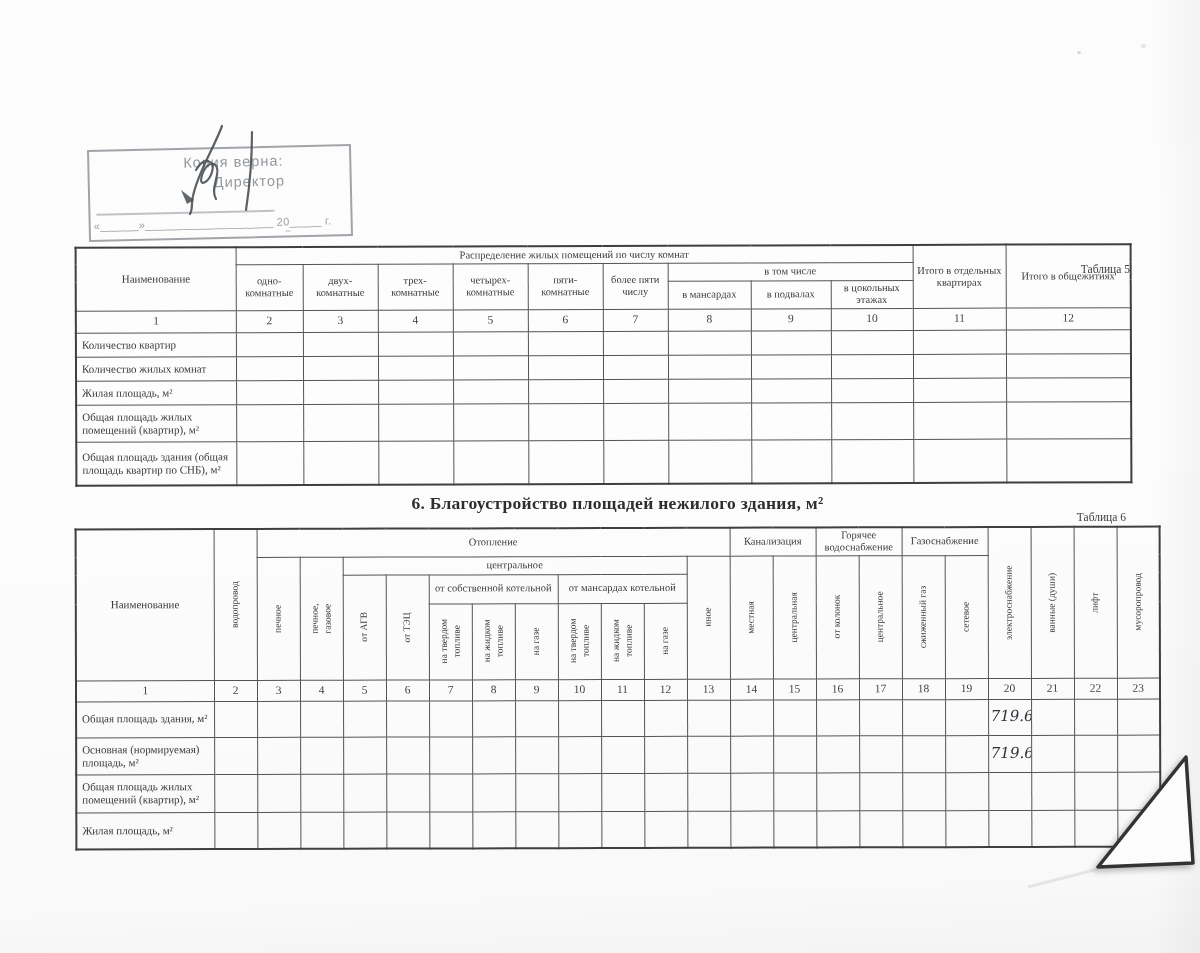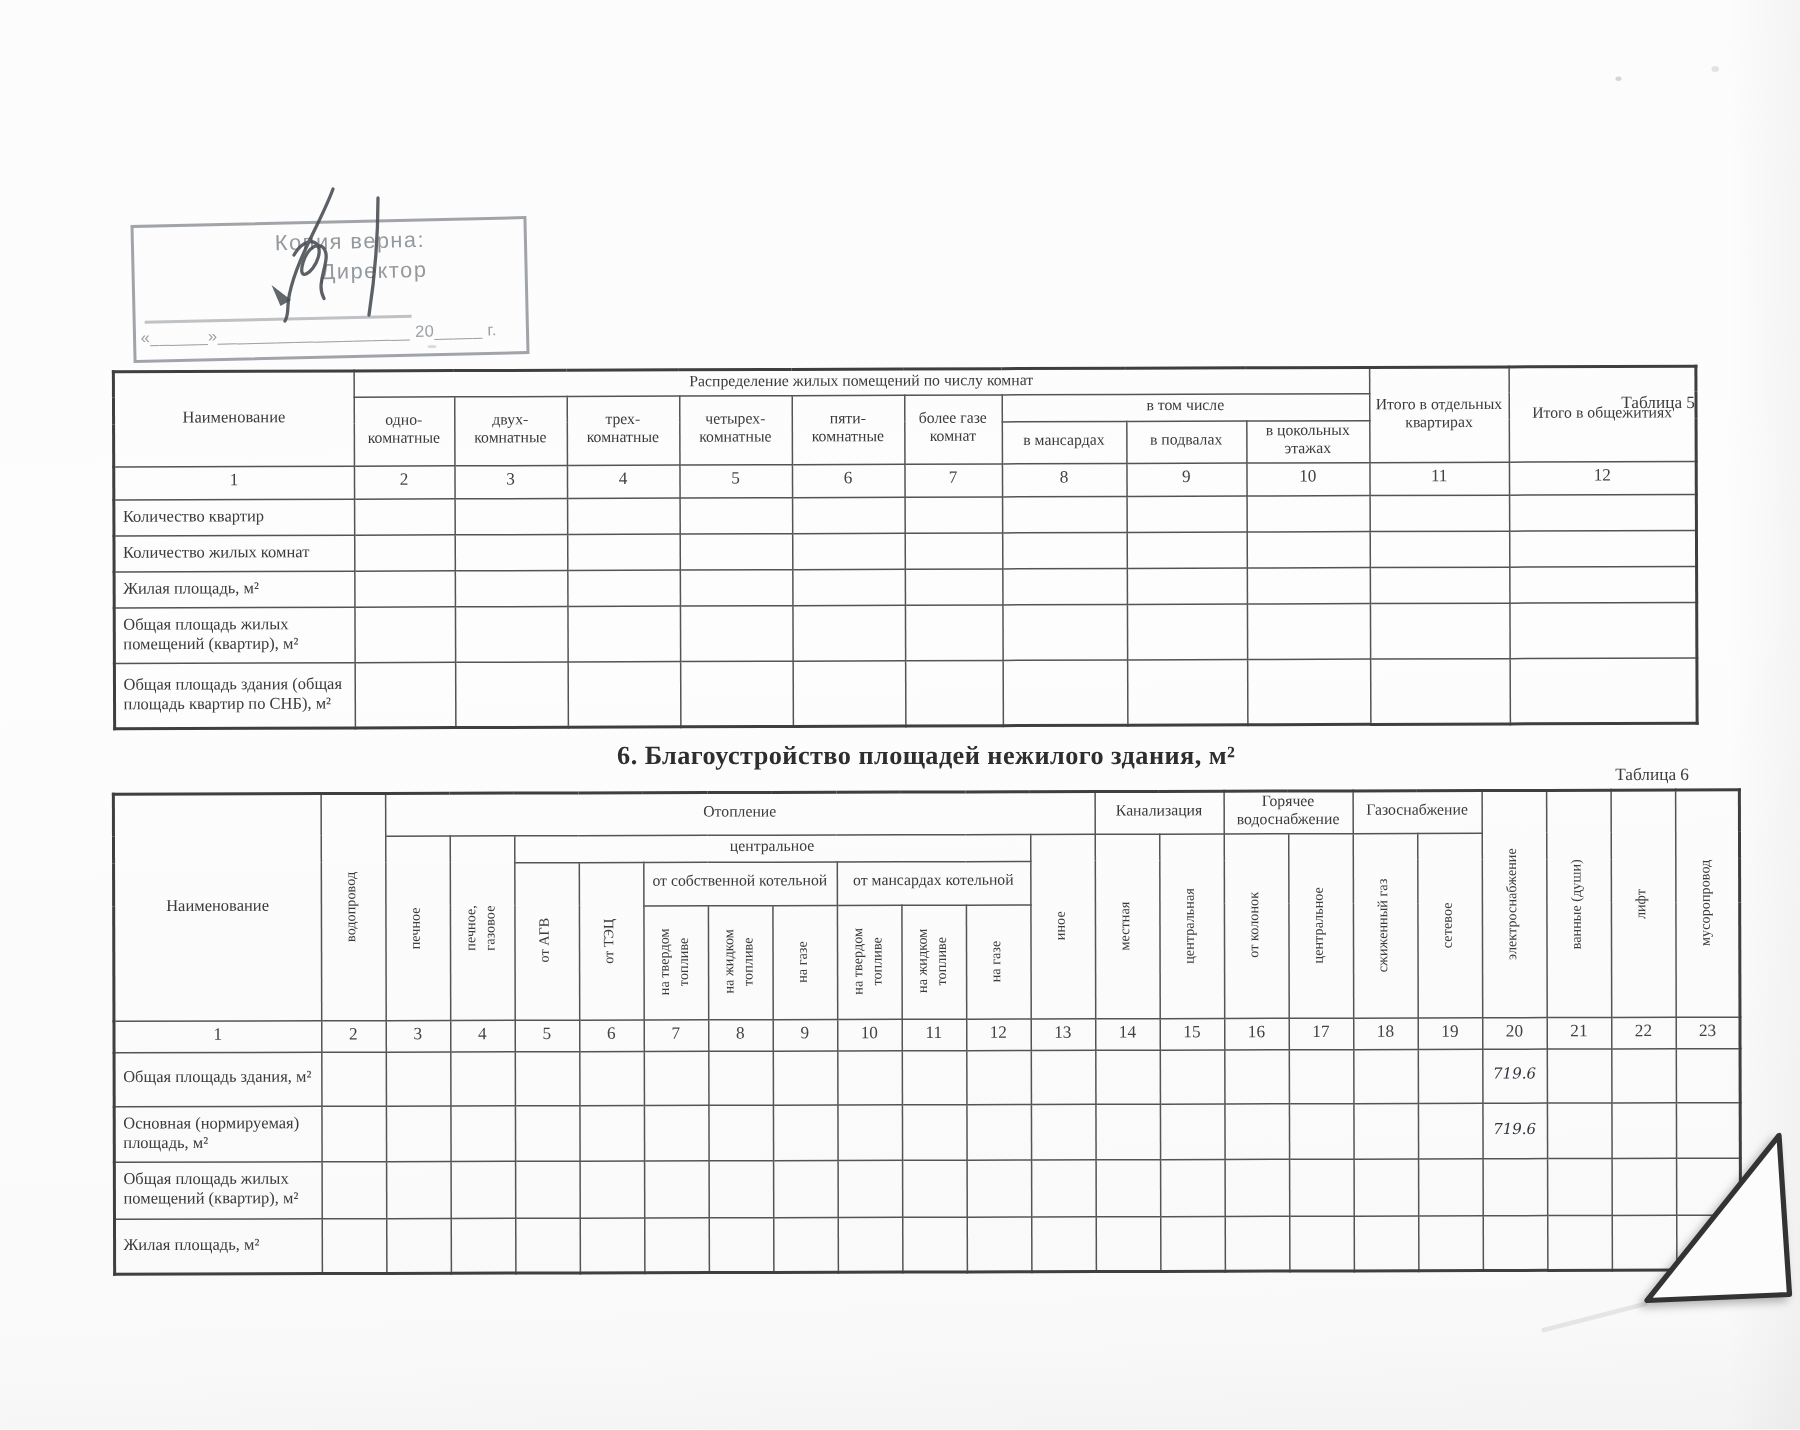--- a/index.html
+++ b/index.html
@@ -28,21 +28,21 @@
   .label5{left:1000px;top:230px;margin-top:33px;}
   .label6{left:996px;top:511px;}
   
   table{position:absolute;border-collapse:collapse;table-layout:fixed;color:#3b3b3b;}
   td{border:1px solid #545454;padding:0 2px;text-align:center;vertical-align:middle;
      font-size:10.5px;line-height:1.15;overflow:hidden;}
   .t5{left:75px;top:245px;width:1055px;border:2px solid #3f3f3f;transform:rotate(-0.2deg);}
   .t6{left:75px;top:527px;width:1085px;border:2px solid #3f3f3f;transform:rotate(-0.15deg);}
   .lbl{text-align:left;padding:5px 5px;font-size:11px;line-height:1.2;}
   .nums td{font-size:11.5px;color:#424242;}
-  .val{font-style:italic;font-size:10px;color:#30343a;font-family:"DejaVu Serif",serif;}
+  .val{font-style:italic;font-size:15px;color:#30343a;font-family:"DejaVu Serif",serif;}
   
   .v{writing-mode:vertical-rl;transform:rotate(180deg);margin:0 auto;
      font-size:9.5px;line-height:1.35;text-align:center;white-space:normal;}
   .v143{height:143px}.v117{height:117px}.v99{height:99px}.v70{height:70px}.v58{height:58px}
   
   .r17{height:17px}.r18{height:18px}.r20{height:20px}.r21{height:21px}.r22{height:22px}
   .r28{height:28px}.r29{height:29px}.r30{height:30px}.r36{height:36px}
   .r37{height:37px}.r38{height:38px}.r43{height:43px}.r76{height:76px}
   
   .speck{position:absolute;background:#b5b5b5;border-radius:50%;}
@@ -91,21 +91,21 @@
       <td colspan="9">Распределение жилых помещений по числу комнат</td>
       <td rowspan="3">Итого в отдельных квартирах</td>
       <td rowspan="3">Итого в общежитиях</td>
     </tr>
     <tr class="r18">
       <td rowspan="2">одно-комнатные</td>
       <td rowspan="2">двух-комнатные</td>
       <td rowspan="2">трех-комнатные</td>
       <td rowspan="2">четырех-комнатные</td>
       <td rowspan="2">пяти-комнатные</td>
-      <td rowspan="2">более газе комнат</td>
+      <td rowspan="2">более пяти числу</td>
       <td colspan="3">в том числе</td>
     </tr>
     <tr class="r28">
       <td>в мансардах</td>
       <td>в подвалах</td>
       <td>в цокольных этажах</td>
     </tr>
     <tr class="r22 nums">
       <td>1</td>
       <td>2</td>

